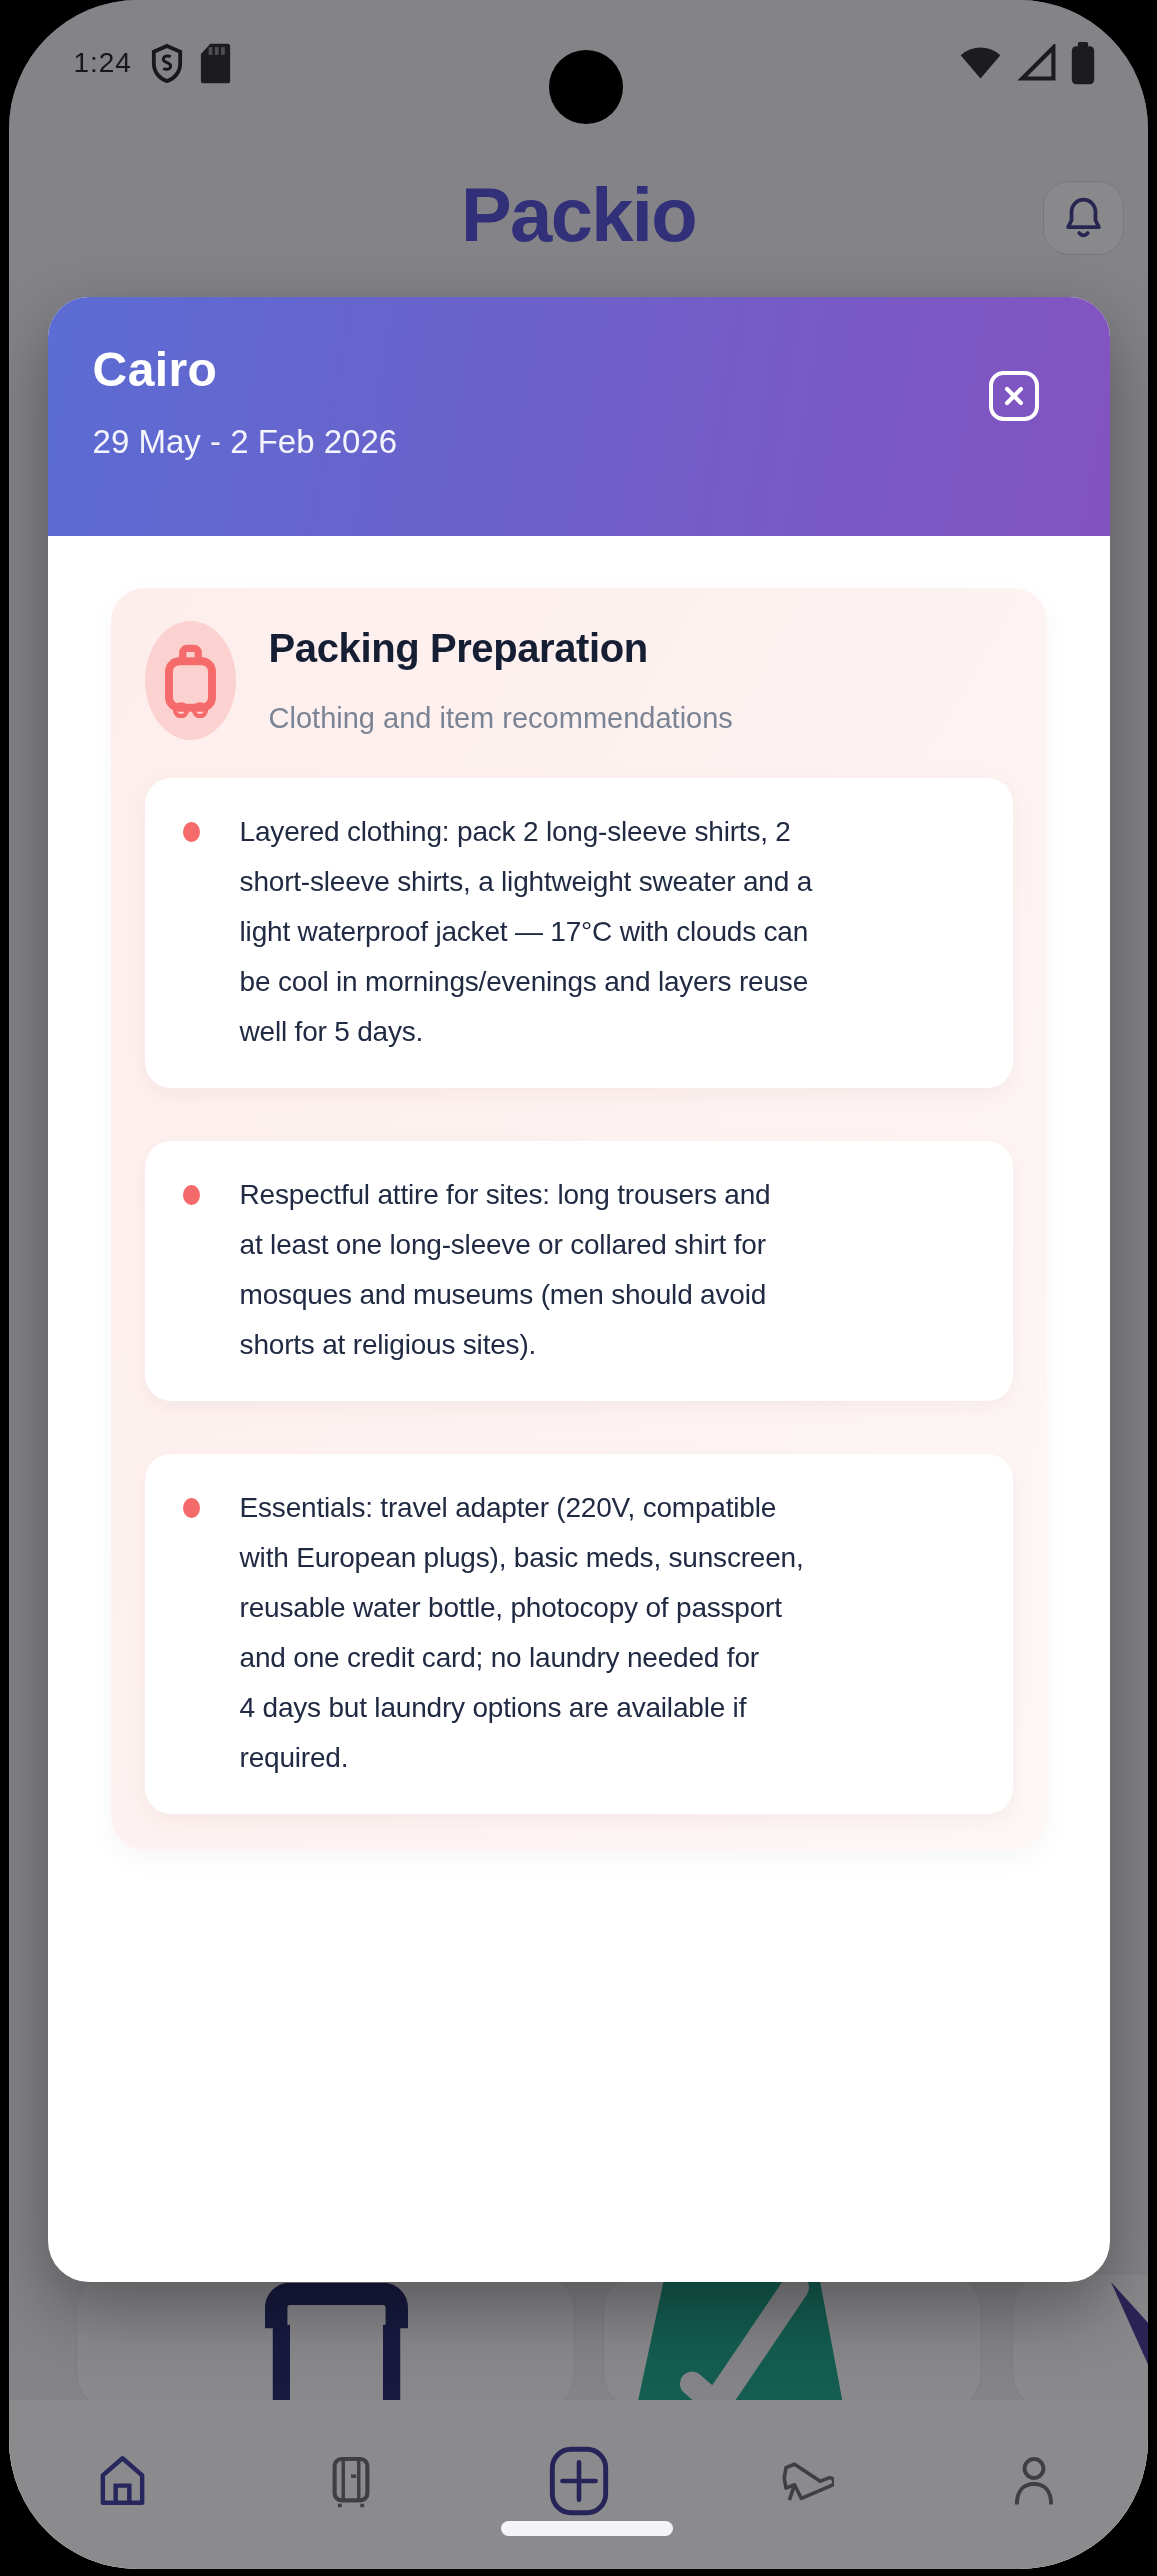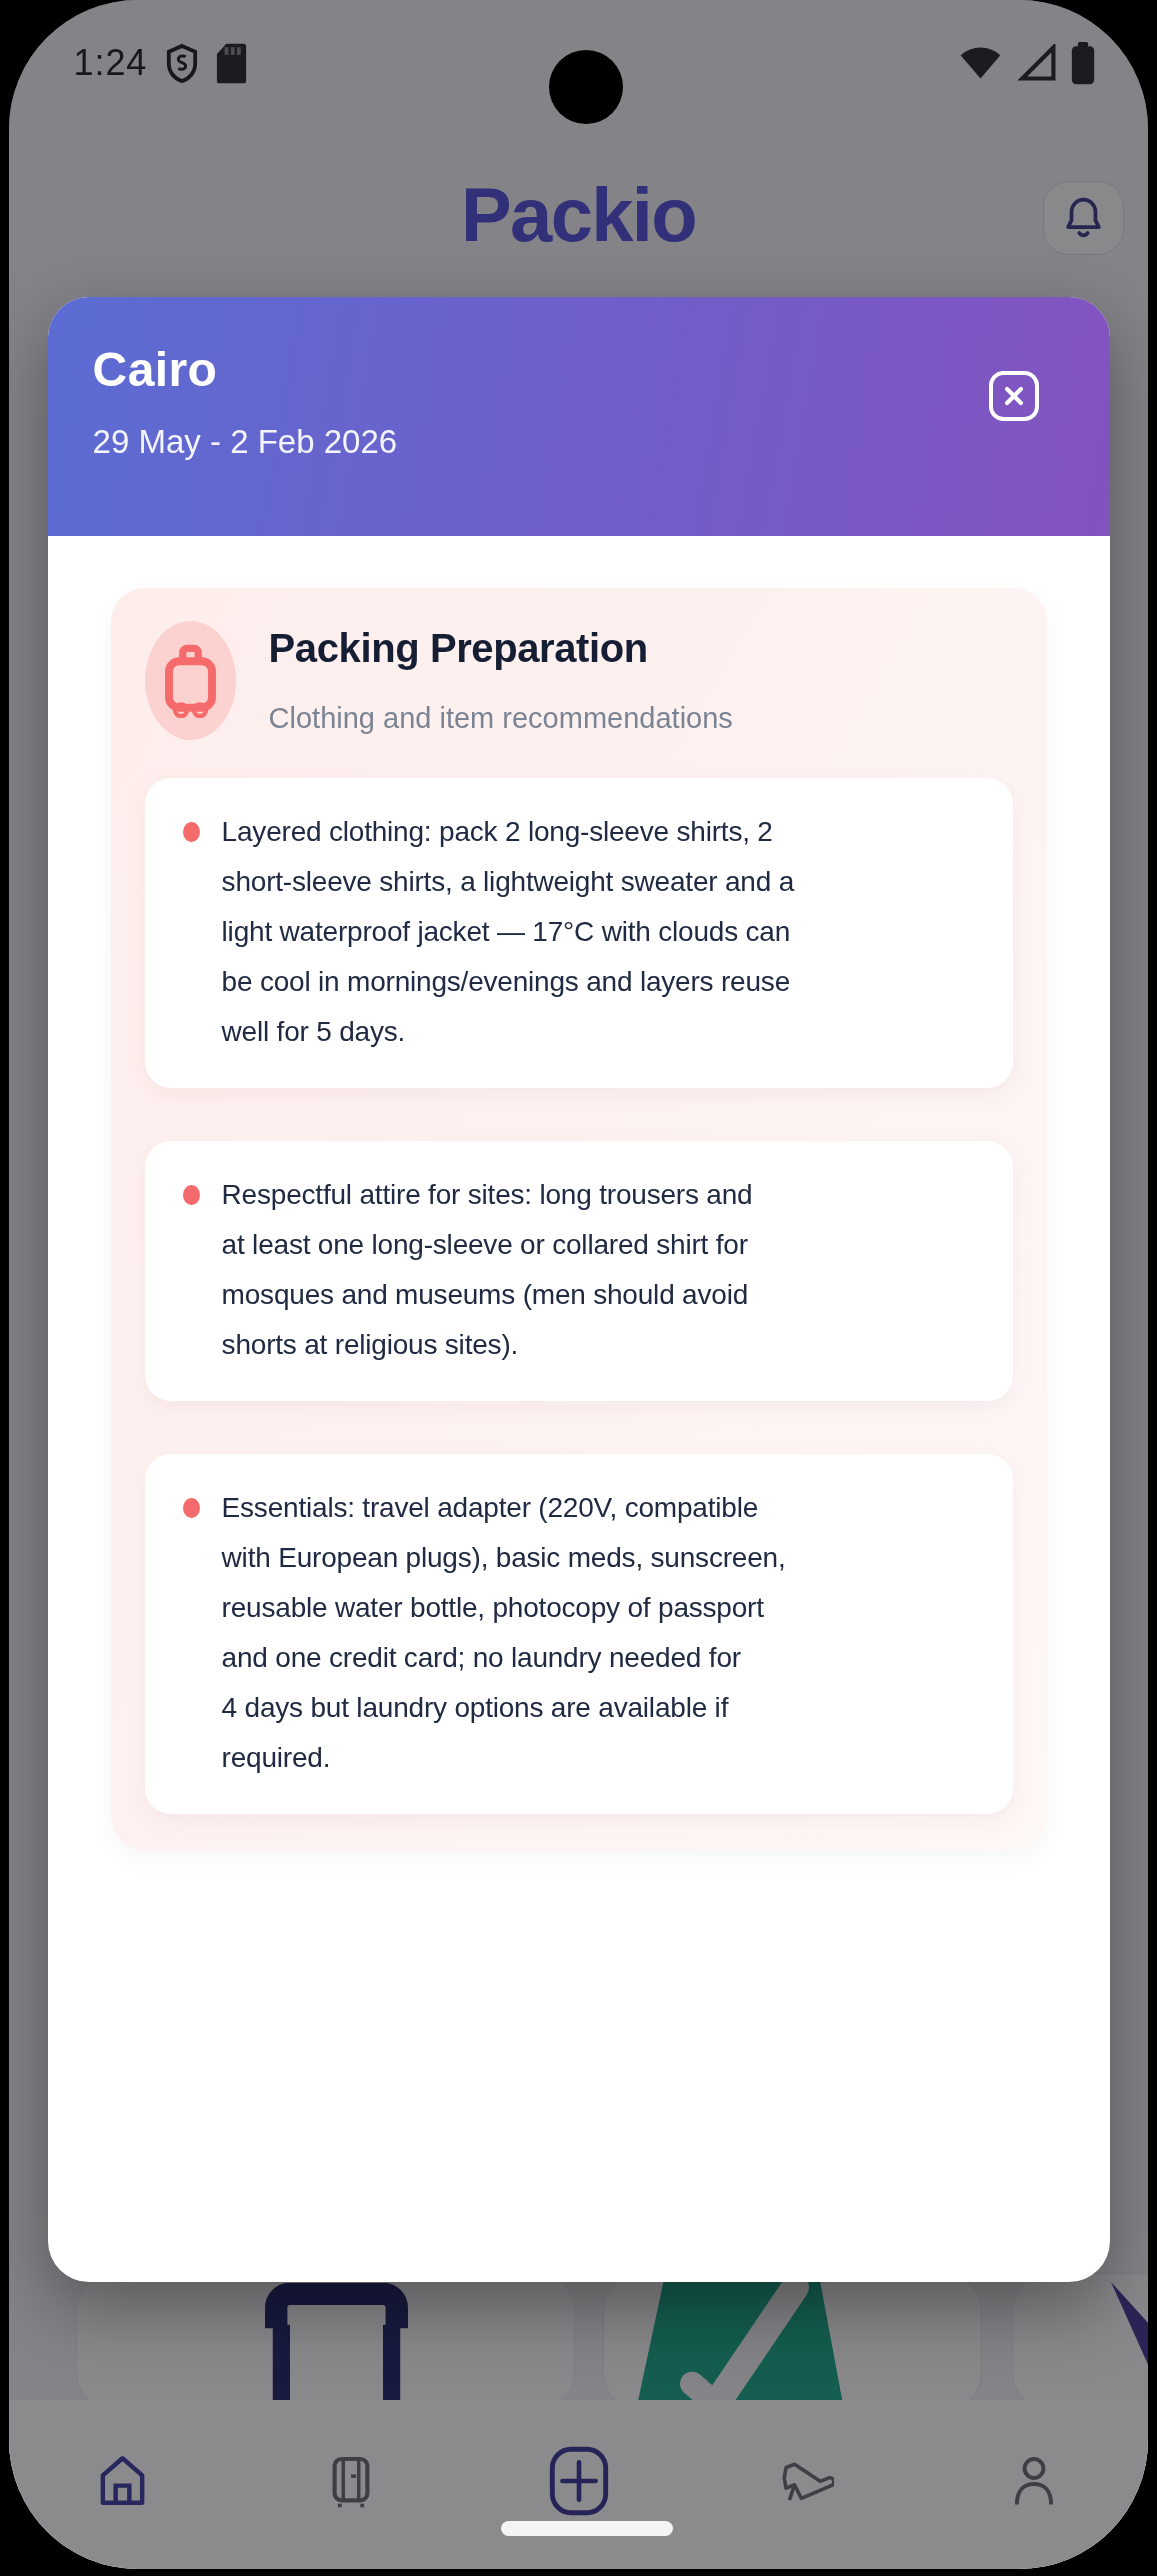--- a/index.html
+++ b/index.html
@@ -17,21 +17,21 @@
   *{margin:0;padding:0;box-sizing:border-box;}
   html,body{background:#000;}
   body{width:1157px;height:2576px;position:relative;font-family:"Liberation Sans",sans-serif;overflow:hidden;}
 
   .phone{position:absolute;inset:0;background:#000;}
   .screen{position:absolute;left:8.6px;top:0;right:8.6px;bottom:6.9px;border-radius:129px;overflow:hidden;background:#f2f1f6;}
 
   
   .app-base{position:absolute;inset:0;}
   .status-bar{position:absolute;top:33px;left:65px;right:52px;height:60px;display:flex;align-items:center;color:#1f2023;}
-  .status-time{font-size:36px;letter-spacing:0.9px;color:#26272b;}
+  .status-time{font-size:28px;letter-spacing:0.9px;color:#26272b;}
   .status-left-icons{display:flex;align-items:center;gap:15.5px;margin-left:17px;}
   .status-right{margin-left:auto;display:flex;align-items:center;gap:13.8px;}
   .sicon{display:block;}
 
   .app-header{position:absolute;top:169px;left:0;right:0;height:112px;}
   .app-title{position:absolute;left:50%;transform:translateX(-50%);top:1.7px;font-size:76px;font-weight:bold;letter-spacing:-1.7px;color:var(--logo);text-align:right;}
   .bell-btn{position:absolute;right:24px;top:12px;width:81px;height:74px;border-radius:26px;background:rgba(255,255,255,.75);border:1.7px solid #dcdae6;display:flex;align-items:center;justify-content:center;}
 
   .bg-cards{position:absolute;left:0;right:0;top:2249px;height:159px;}
   .bg-card{position:absolute;top:24px;height:138px;background:#fbfafc;border:1.7px solid #e7e5ee;border-radius:38px;}
@@ -56,21 +56,21 @@
   .modal-close{position:absolute;right:71px;top:74px;width:50px;height:50px;border-radius:14.6px;border:4.3px solid #fff;background:transparent;display:flex;align-items:center;justify-content:center;}
 
   .modal-body{padding:52px 63px 0 63px;}
   .pink-card{background:linear-gradient(120deg,var(--pink-card),#fdf7f6);border-radius:34px;padding:33px 34px 36px 34px;box-shadow:0 8.6px 26px rgba(0,0,0,.04);}
   .pc-header{display:flex;align-items:center;gap:33px;margin-bottom:38px;}
   .pc-badge{width:91px;height:119px;border-radius:50%;background:var(--coral-light);flex:0 0 auto;display:flex;align-items:center;justify-content:center;}
   .pc-title{font-size:40px;font-weight:bold;color:#161e33;letter-spacing:-0.4px;}
   .pc-sub{margin-top:31px;font-size:29px;color:var(--muted);}
 
   .items{display:flex;flex-direction:column;gap:53px;}
-  .item-card{background:#ffffff;border-radius:26px;padding:29px 34px 31px 38px;display:flex;gap:22px;box-shadow:0 6.9px 19px rgba(190,150,150,.10);}
+  .item-card{background:#ffffff;border-radius:26px;padding:29px 34px 31px 38px;display:flex;gap:40px;box-shadow:0 6.9px 19px rgba(190,150,150,.10);}
   .bullet{flex:0 0 auto;width:17px;height:20.7px;border-radius:50%;background:var(--coral);margin-top:14.6px;}
   .item-text{font-size:28px;line-height:50px;color:#202a42;white-space:pre-line;letter-spacing:-0.2px;}
 </style>
 </head>
 <body>
 
 <div class="phone">
   <div class="screen">
 
     <div class="app-base">

